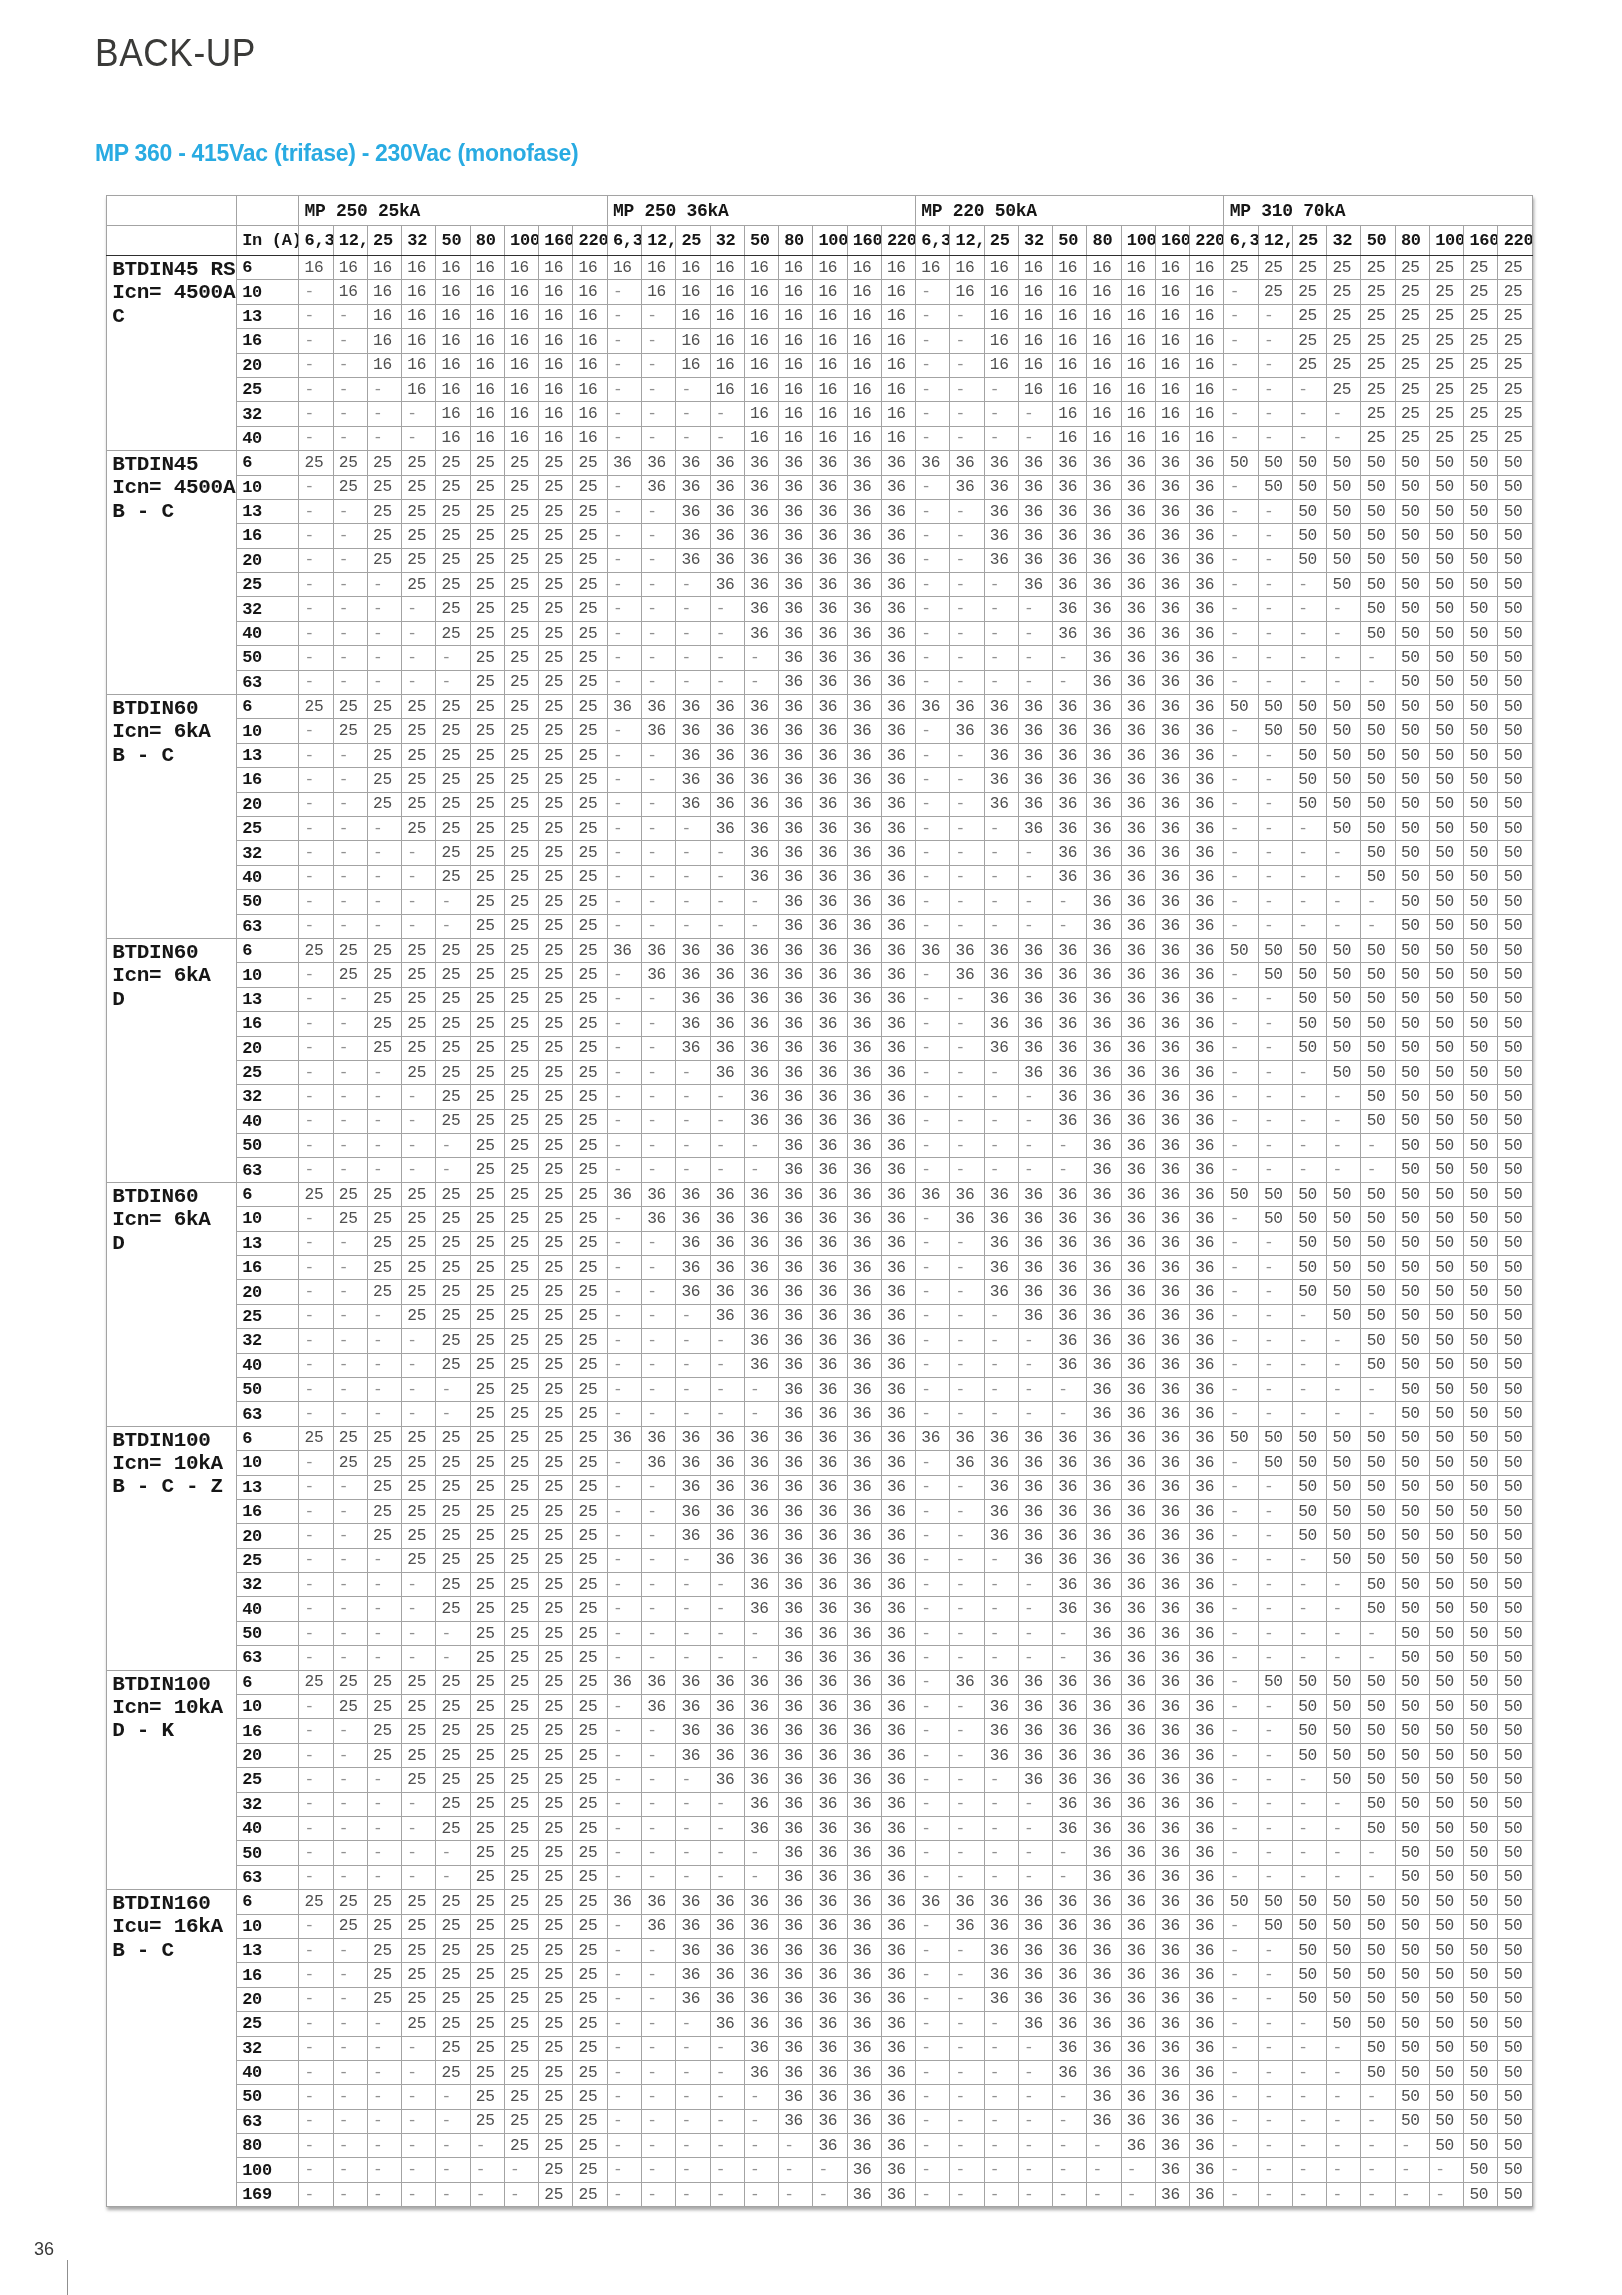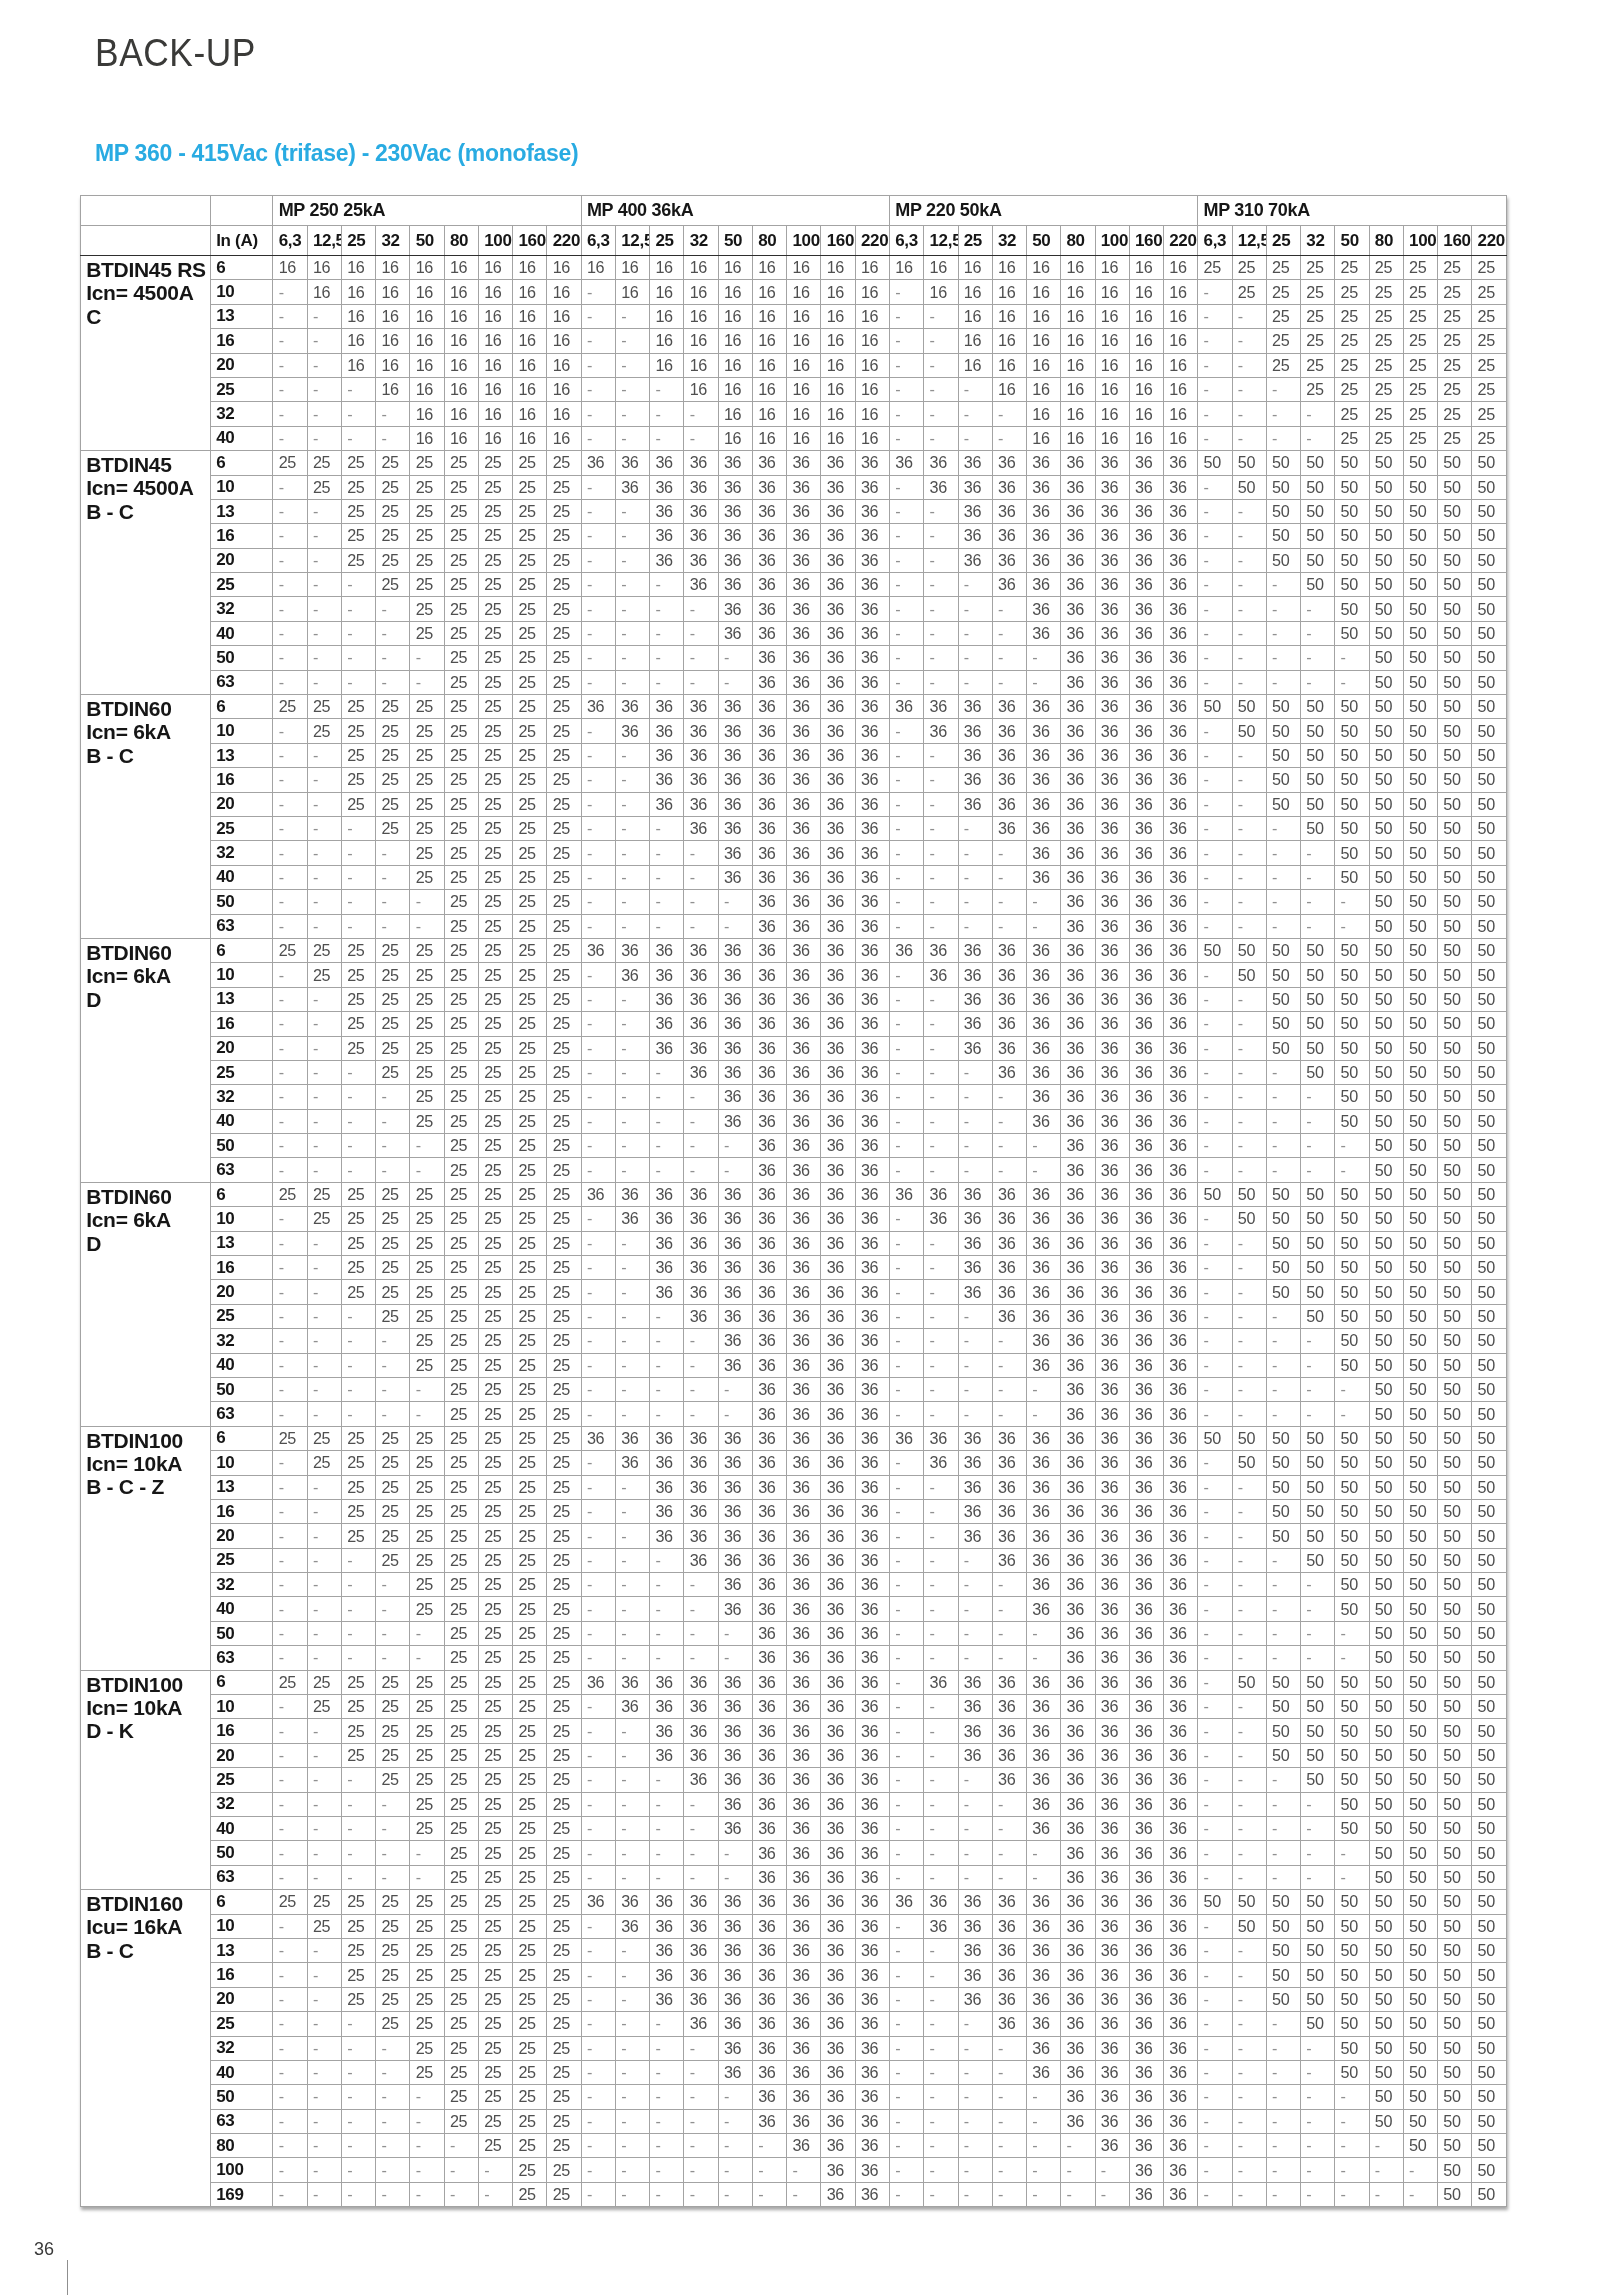--- a/index.html
+++ b/index.html
@@ -2,21 +2,21 @@
 <html style="font-size:10.4px"><head>
 <meta charset="utf-8">
 <style>
   html,body{margin:0;padding:0;background:#ffffff;}
   .page{position:relative;width:1623px;height:2295px;background:#ffffff;overflow:hidden;
         font-family:"Liberation Sans", sans-serif;border-radius:10px;}
   .title{position:absolute;left:95px;top:34px;font-size:38px;font-weight:400;color:#3a3a38;
          letter-spacing:0.6px;transform:scaleX(.93);transform-origin:left top;line-height:1;}
   .subtitle{position:absolute;left:95px;top:142px;font-size:23px;font-weight:bold;color:#29abe2;
             letter-spacing:-0.3px;line-height:1;}
-  .tablewrap{position:absolute;left:80px;top:195px;}
+  .tablewrap{position:absolute;left:106px;top:195px;font-family:Liberation Mono, monospace;}
   table{border-collapse:collapse;table-layout:fixed;width:1427px;background:#fff;
         border:1.9px solid #2e2e2e;box-shadow:1.3px 2.6px 3.2px rgba(0,0,0,0.35);}
   td{border:0.6px solid #a3a3a3;padding:0 1.3px 0 5.2px;font-size:16.2px;color:#4f4f4f;
      white-space:nowrap;overflow:hidden;text-align:left;vertical-align:middle;letter-spacing:-0.3px;}
   thead td{height:29px;}
   tbody td{height:23.4px;}
   .grp{font-size:18px;font-weight:bold;color:#161616;letter-spacing:-0.3px;}
   .colh{font-size:17px;font-weight:bold;color:#161616;}
   .inh{font-size:17px;font-weight:bold;color:#161616;margin-left:8px;}
   .inv{font-size:17px;font-weight:bold;color:#161616;}
@@ -77,21 +77,21 @@
           <col style="width: 34px;">
           <col style="width: 34px;">
           <col style="width: 34px;">
           <col style="width: 34px;">
         </colgroup>
         <thead>
           <tr>
             <td></td>
             <td class="darkl"></td>
             <td class="grp" colspan="9">MP 250 25kA</td>
-            <td class="grp gs" colspan="9">MP 400 36kA</td>
+            <td class="grp gs" colspan="9">MP 250 36kA</td>
             <td class="grp gs" colspan="9">MP 220 50kA</td>
             <td class="grp gs" colspan="9">MP 310 70kA</td>
           </tr>
           <tr class="subhead">
             <td></td>
             <td class="inh darkl">In (A)</td>
             <td class="colh">6,3</td>
             <td class="colh">12,5</td>
             <td class="colh">25</td>
             <td class="colh">32</td>

